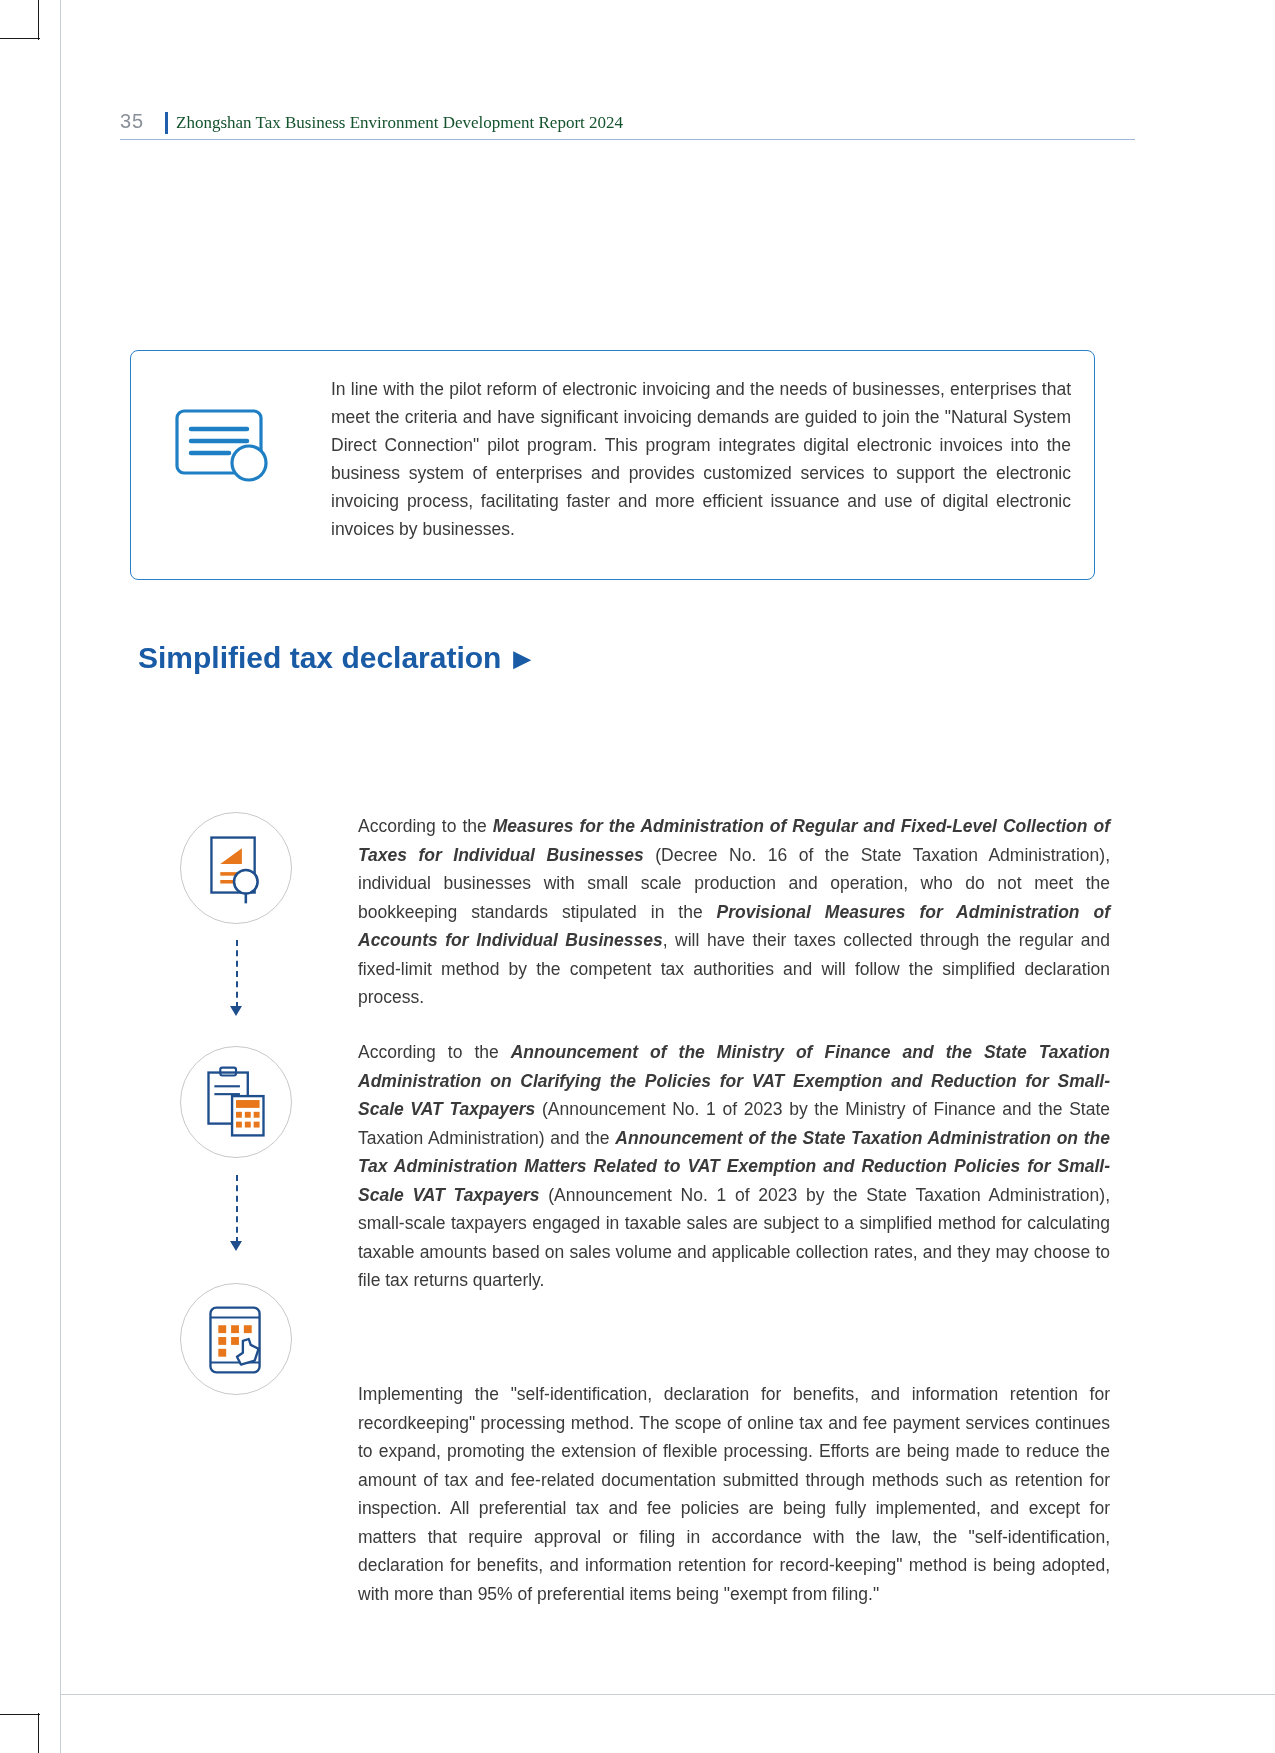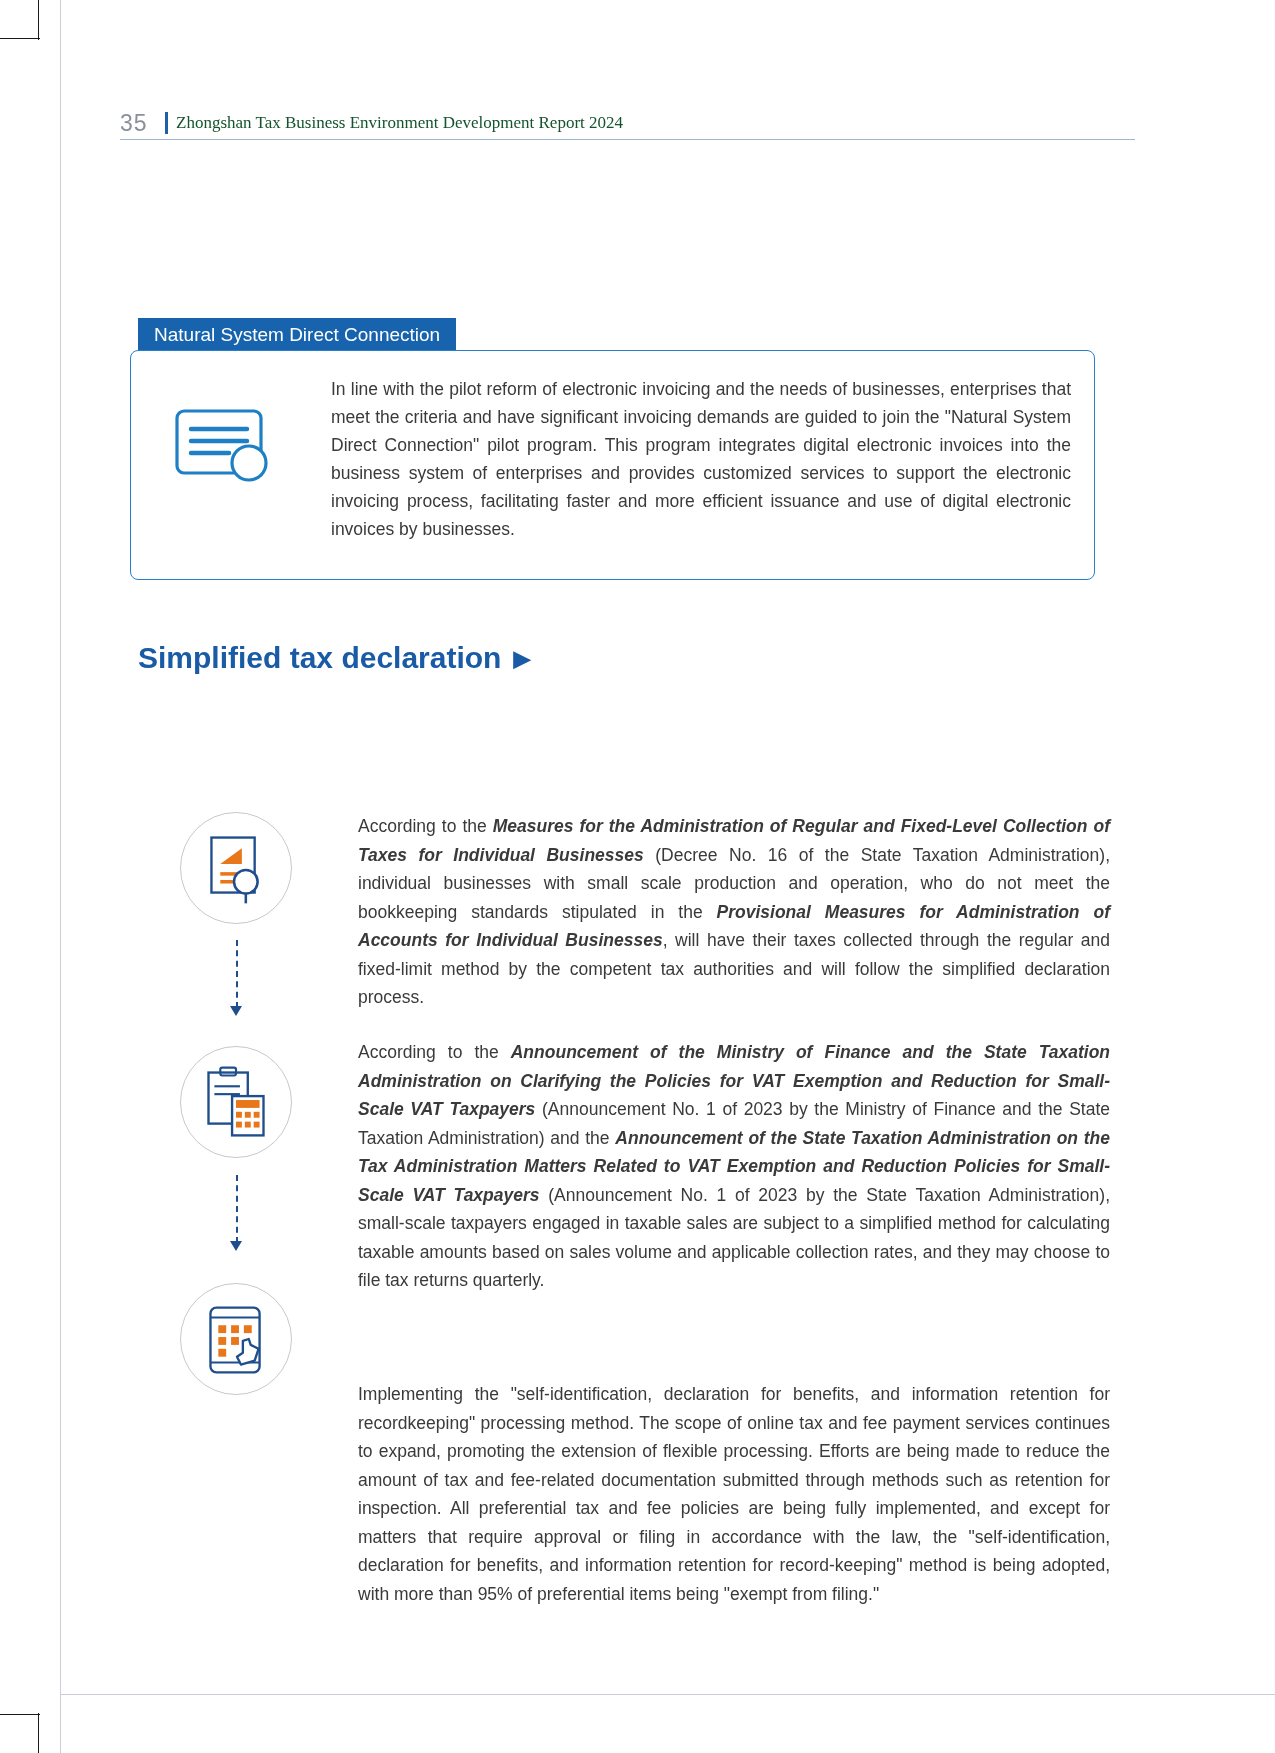--- a/index.html
+++ b/index.html
@@ -33,21 +33,21 @@
     position: absolute;
     left: 120px;
     top: 110px;
     width: 1015px;
     height: 34px;
   }
   .page-number {
     position: absolute;
     left: 0px;
     top: 0px;
-    font-size: 23px;
+    font-size: 20px;
     color: #8a9099;
     letter-spacing: 1px;
     font-family: "Liberation Sans", sans-serif;
   }
   .header-bar {
     position: absolute;
     left: 45px;
     top: 2px;
     width: 3px;
     height: 22px;
@@ -179,21 +179,20 @@
   <div class="frame-bottom"></div>
 
   <div class="header">
     <div class="page-number">35</div>
     <div class="header-bar"></div>
     <div class="header-title">Zhongshan Tax Business Environment Development Report 2024</div>
     <div class="header-rule"></div>
   </div>
 
 
-  <div class="callout-tab">Natural System Direct Connection</div>
   <div class="callout-box">
     <div class="callout-icon">
       <svg viewBox="0 0 120 95" width="120" height="95">
         <rect x="8" y="10" width="84" height="62" rx="7" ry="7" fill="none" stroke="#1f7fc4" stroke-width="3.2"></rect>
         <line x1="22" y1="28" x2="78" y2="28" stroke="#1f7fc4" stroke-width="4.5" stroke-linecap="round"></line>
         <line x1="22" y1="40" x2="78" y2="40" stroke="#1f7fc4" stroke-width="4.5" stroke-linecap="round"></line>
         <line x1="22" y1="52" x2="60" y2="52" stroke="#1f7fc4" stroke-width="4.5" stroke-linecap="round"></line>
         <circle cx="80" cy="62" r="17" fill="#ffffff" stroke="#1f7fc4" stroke-width="3.2"></circle>
       </svg>
     </div>

